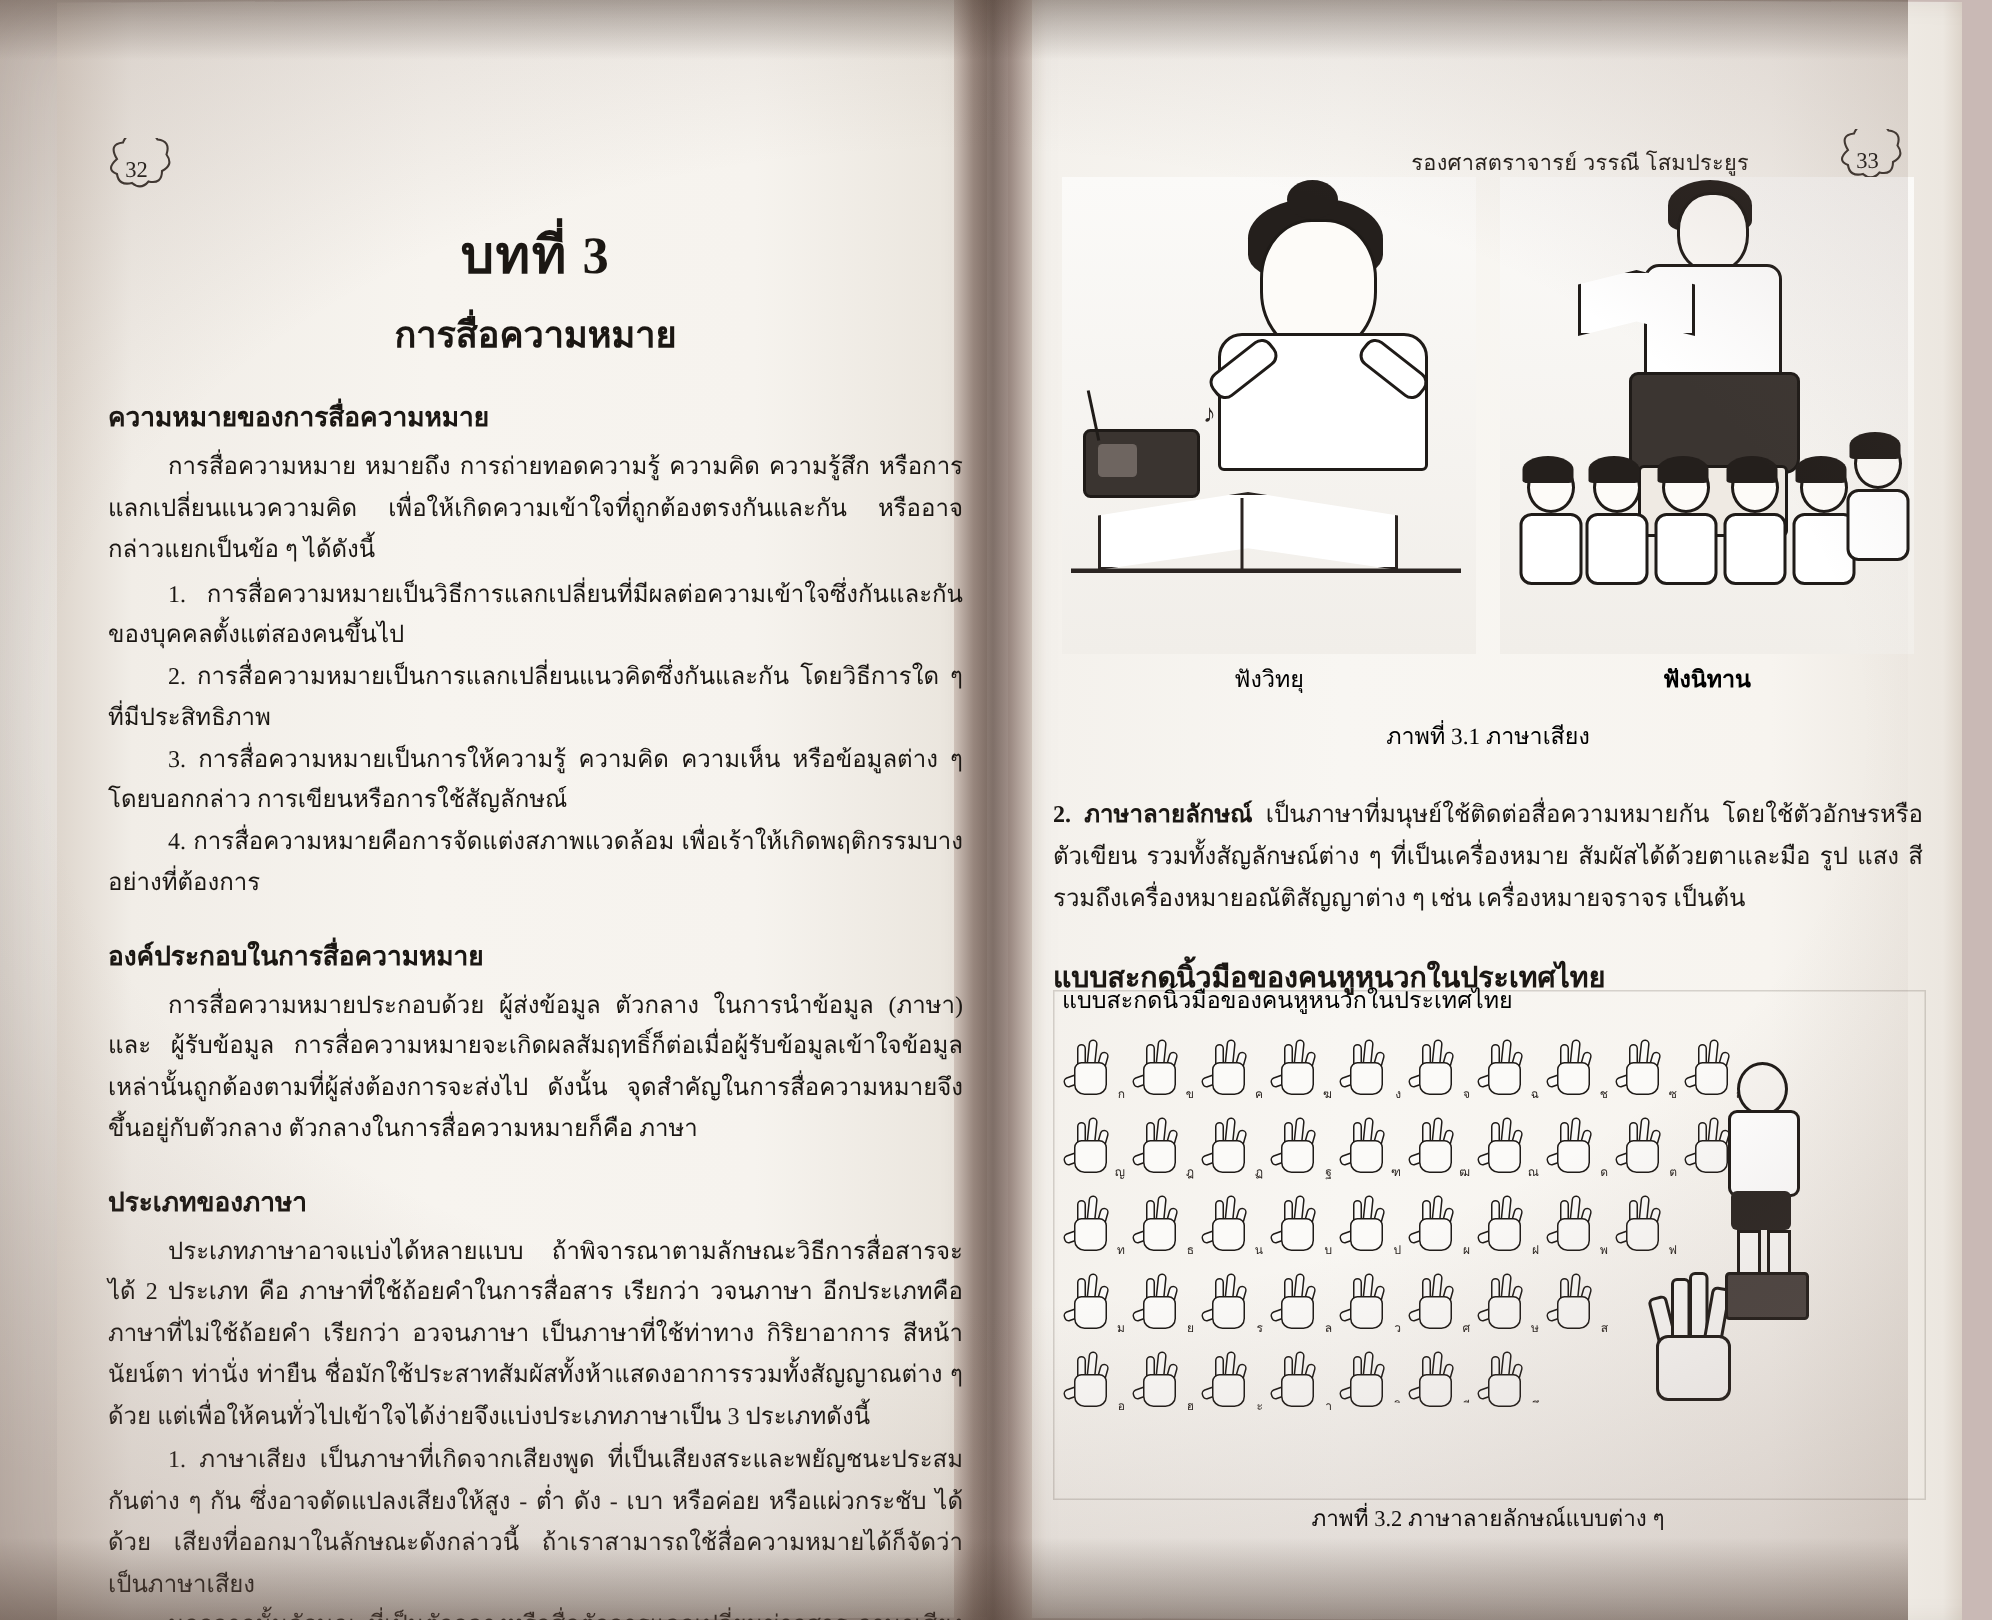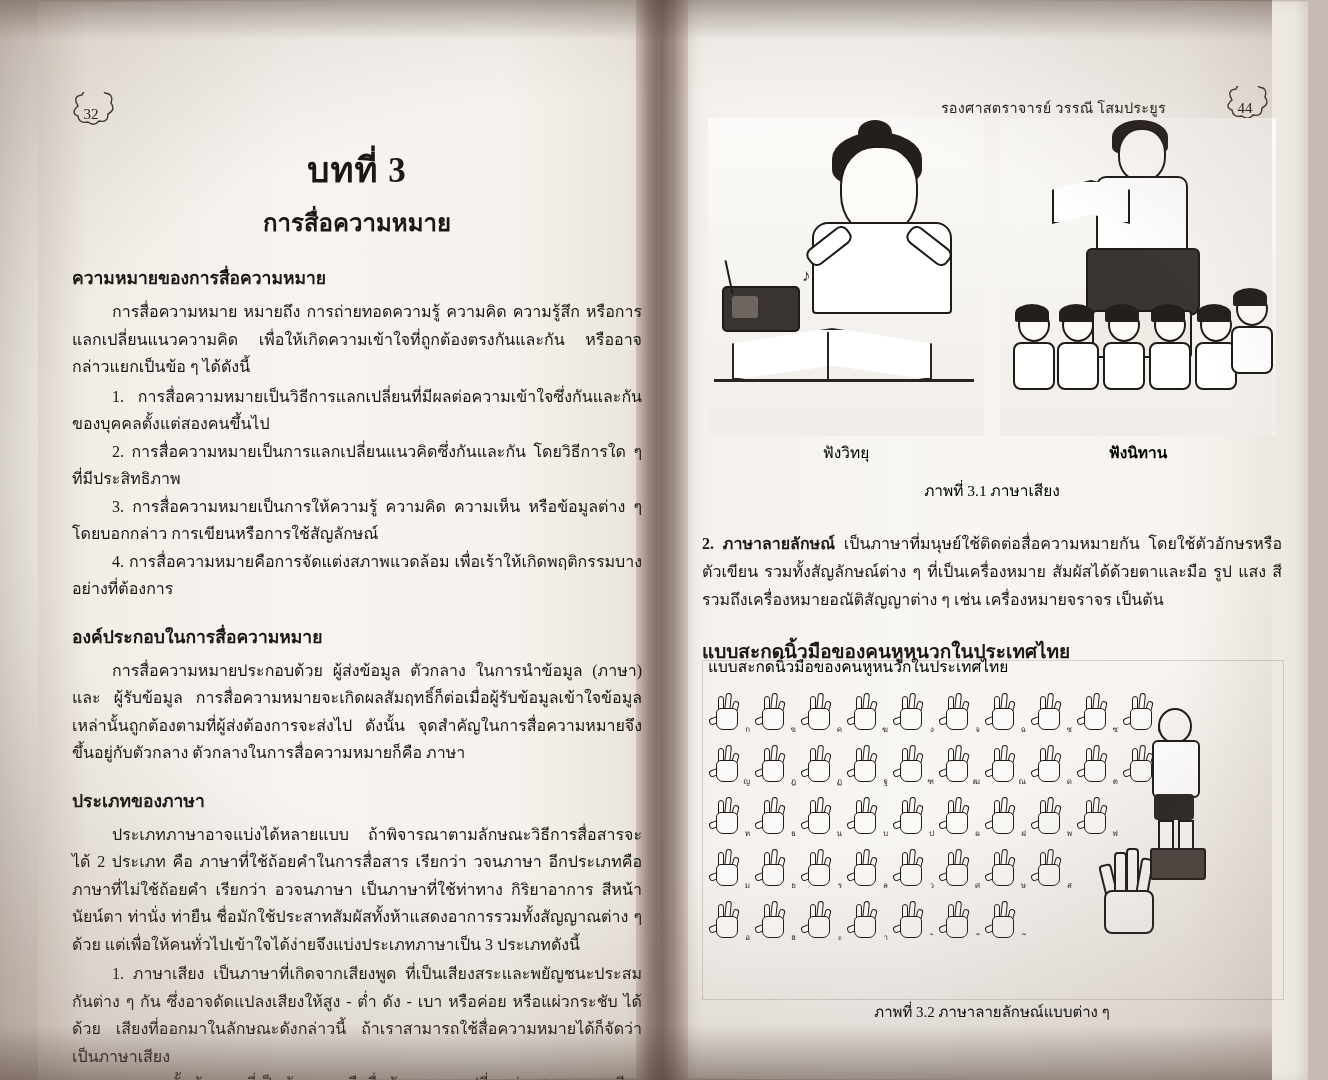--- a/index.html
+++ b/index.html
@@ -224,21 +224,21 @@
     <p class="body">ประเภทภาษาอาจแบ่งได้หลายแบบ ถ้าพิจารณาตามลักษณะวิธีการสื่อสารจะได้ 2 ประเภท คือ ภาษาที่ใช้ถ้อยคำในการสื่อสาร เรียกว่า วจนภาษา อีกประเภทคือ ภาษาที่ไม่ใช้ถ้อยคำ เรียกว่า อวจนภาษา เป็นภาษาที่ใช้ท่าทาง กิริยาอาการ สีหน้า นัยน์ตา ท่านั่ง ท่ายืน ชื่อมักใช้ประสาทสัมผัสทั้งห้าแสดงอาการรวมทั้งสัญญาณต่าง ๆ ด้วย แต่เพื่อให้คนทั่วไปเข้าใจได้ง่ายจึงแบ่งประเภทภาษาเป็น 3 ประเภทดังนี้</p>
     <p class="item">1. ภาษาเสียง เป็นภาษาที่เกิดจากเสียงพูด ที่เป็นเสียงสระและพยัญชนะประสมกันต่าง ๆ กัน ซึ่งอาจดัดแปลงเสียงให้สูง - ต่ำ ดัง - เบา หรือค่อย หรือแผ่วกระชับ ได้ด้วย เสียงที่ออกมาในลักษณะดังกล่าวนี้ ถ้าเราสามารถใช้สื่อความหมายได้ก็จัดว่าเป็นภาษาเสียง</p>
     <p class="body">นอกจากนั้นลักษณะที่เป็นตัวกลางหรือสื่อตัวการแลกเปลี่ยนข่าวสาร ภาษาเสียงหรือภาษาพูดก็ดูเหมือนจะเป็นกิจกรรมเบื้องต้นของมนุษย์เลยทีเดียว เนื่องจากว่าพฤติกรรมทั่วไปของเราส่วนมากมักจะเกี่ยวข้องกับภาษาที่แสดงออกด้วยคำพูด (Verbal language)</p>
   </div>
 
   <div class="running-head">รองศาสตราจารย์ วรรณี โสมประยูร</div>
   <div class="folio right">
     <svg class="flower" viewBox="0 0 46 44">
       <path d="M10 14 q-6 -10 4 -11 q3 -8 11 -4 q7 -6 12 2 q9 1 6 10 q5 7 -3 11 q0 9 -9 7 q-5 6 -11 1 q-9 2 -10 -6 q-8 -3 0 -10 z" fill="none" stroke="#3a332e" stroke-width="1.4"></path>
     </svg>
-    <span>44</span>
+    <span>33</span>
   </div>
 
   <div class="fig1">
     <div class="panel a">
       <div class="girl-scene">
         <div class="radio"></div>
         <div class="ant"></div>
         <div class="notes">♪ ♫</div>
         <div class="ghair"></div>
         <div class="bun"></div>

